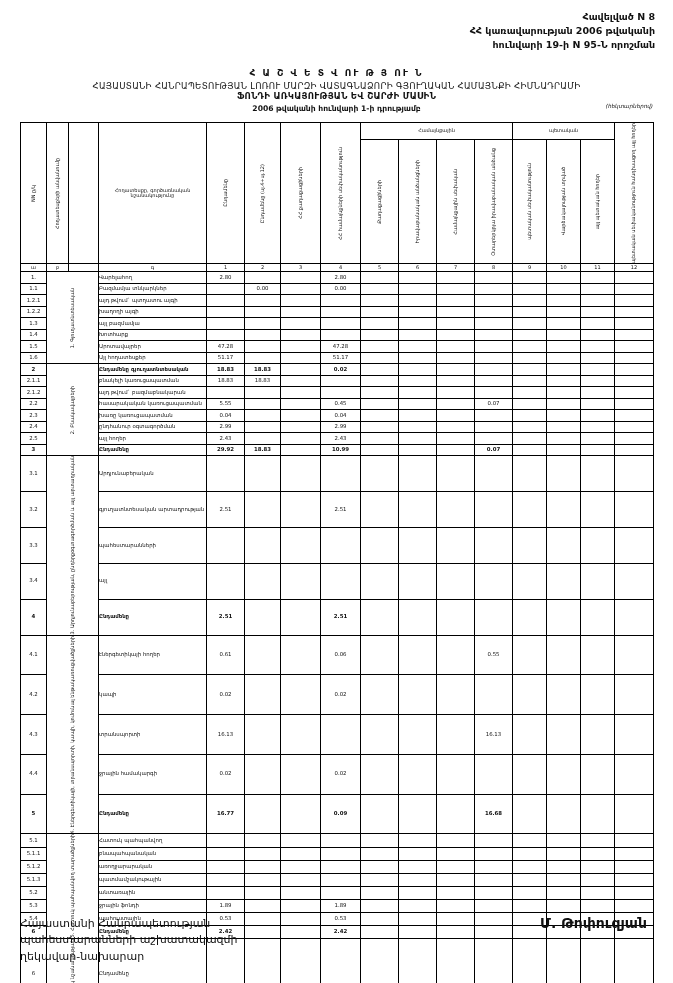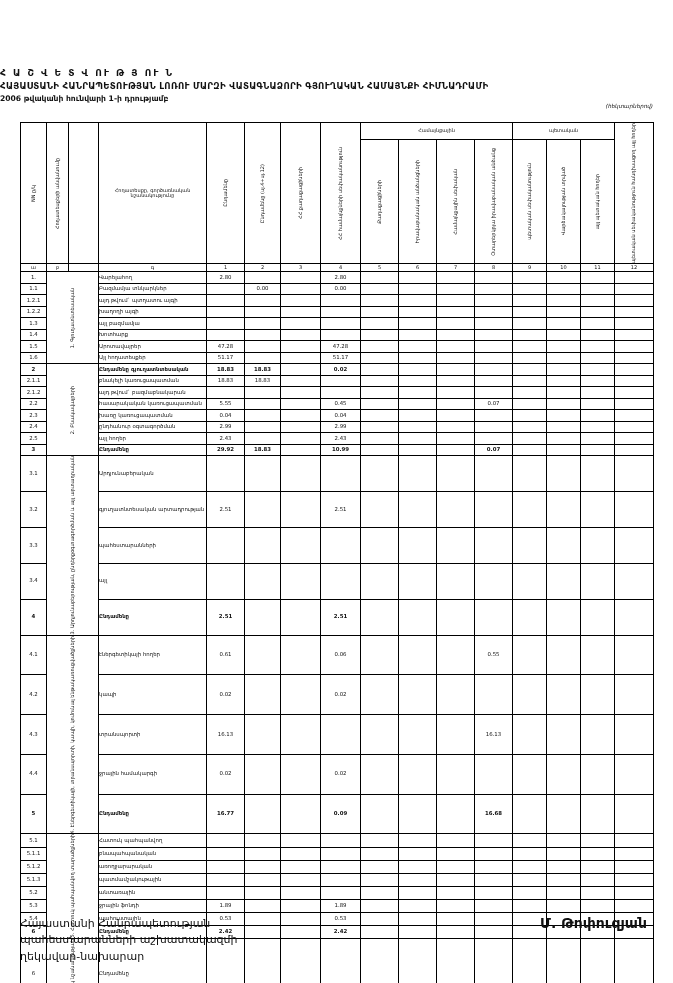--- a/index.html
+++ b/index.html
@@ -14,24 +14,24 @@
 
   
   .hdr{
     position:absolute; right:18px; top:10px;
     text-align:right; font-weight:bold; font-size:9.5px; line-height:1.45;
   }
   .hdr div{white-space:nowrap;}
 
   .titleblock{
     position:absolute; left:0; right:0; top:68px;
-    text-align:left;
+    text-align:center;
   }
   .t1{font-size:9px;font-weight:bold;letter-spacing:2px;}
-  .t2{font-size:8.6px;font-weight:bold;letter-spacing:.3px;margin-top:3px;}
+  .t2{font-size:8.6px;font-weight:normal;letter-spacing:.3px;margin-top:3px;}
   .t3{font-size:8.6px;font-weight:bold;letter-spacing:.3px;}
   .t4{font-size:7.6px;font-weight:bold;margin-top:3px;}
   .unit{
     position:absolute;right:20px;top:103px;font-size:5.6px;font-style:italic;
   }
 
   
   table.main{
     position:absolute; left:20px; top:122px;
     border-collapse:collapse;
@@ -73,24 +73,30 @@
   }
   .signer{
     position:absolute;right:26px;bottom:52px;font-size:14px;font-weight:bold;
   }
 </style>
 </head>
 <body>
 
 <div class="page">
 
+  <div class="hdr">
+    <div>Հավելված N 8</div>
+    <div>ՀՀ կառավարության 2006 թվականի</div>
+    <div>հունվարի 19-ի N 95-Ն որոշման</div>
+  </div>
 
   <div class="titleblock">
     <div class="t1">Հ Ա Շ Վ Ե Տ Վ ՈՒ Թ Յ ՈՒ Ն</div>
     <div class="t2">ՀԱՅԱՍՏԱՆԻ ՀԱՆՐԱՊԵՏՈՒԹՅԱՆ ԼՈՌՈՒ ՄԱՐԶԻ ՎԱՏԱԳՆԱՁՈՐԻ ԳՅՈՒՂԱԿԱՆ ՀԱՄԱՅՆՔԻ ՀԻՄՆԱԴՐԱՄԻ</div>
+    <div class="t3">ՖՈՆԴԻ ԱՌԿԱՅՈՒԹՅԱՆ ԵՎ ՇԱՐԺԻ ՄԱՍԻՆ</div>
     <div class="t4">2006 թվականի հունվարի 1-ի դրությամբ</div>
   </div>
   <div class="unit">(հեկտարներով)</div>
 
   <table class="main">
     <colgroup>
       <col style="width:26px">
         <col style="width:22px">
         <col style="width:30px">
       <col style="width:108px">

